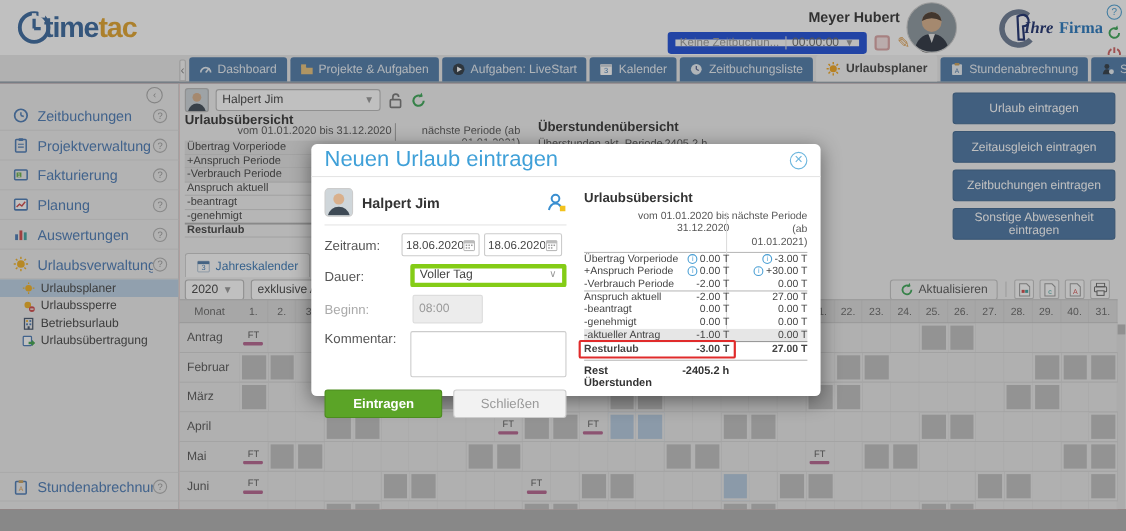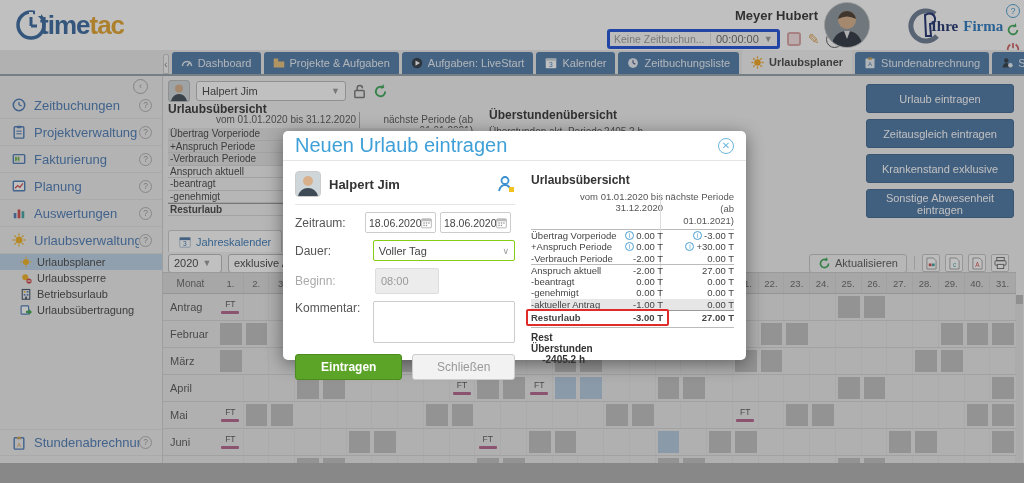--- a/index.html
+++ b/index.html
@@ -7,31 +7,31 @@
   .stage { position:relative; width:1024px; height:463px; overflow:hidden; background:#b91c1c; }
 
   
   .top-header { position:absolute; left:0; top:0; width:1024px; height:50px; background:#fff; }
   .logo { position:absolute; left:14px; top:8px; display:flex; align-items:center; }
   .logo-text { font-size:26px; font-weight:bold; letter-spacing:-1px; margin-left:-8px;}
   .logo-time { color:#39689e; }
   .logo-tac { color:#e3a42b; }
   .user-name { position:absolute; left:640px; top:8px; width:178px; text-align:right; font-size:13px; font-weight:bold; color:#333; }
   .timer-group { position:absolute; left:607px; top:29px; display:flex; align-items:center; }
-  .timer-box { display:flex; align-items:center; height:20px; border:3px solid #1d4ed8; border-radius:3px; background:#fafafa; padding:0 4px; }
+  .timer-box { display:flex; align-items:center; height:20px; border:7px solid #1d4ed8; border-radius:3px; background:#fafafa; padding:0 4px; }
   .timer-ph { font-size:10.5px; color:#999; width:96px; overflow:hidden; white-space:nowrap; border:none; background:transparent; font-family:"Liberation Sans",sans-serif;}
   .timer-time { font-size:11px; color:#666; border-left:1px solid #ddd; padding:0 5px; }
   .timer-chev { font-size:9px; color:#999; }
   .tctl { margin-left:7px; display:flex; align-items:center; justify-content:center; }
   .stop-btn { width:14px; height:14px; border:2px solid #dba5a5; border-radius:3px; background:#f6e3e3; }
   .pencil-btn { font-size:14px; color:#e0a050; }
   .play-btn { width:17px; height:17px; border:1.5px solid #555; border-radius:50%; color:#555; font-size:8px; padding-left:2px; }
   .hdr-avatar { position:absolute; left:824px; top:2px; width:46px; height:46px; border-radius:50%; overflow:hidden; border:1px solid #ccc; background:#9aa4ab; }
   .company-logo { position:absolute; left:905px; top:8px; display:flex; align-items:center; }
-  .company-text-1 { font-family:"Liberation Serif",serif; font-weight:bold; color:#1c2f6e; font-size:15px; margin-left:-14px;}
+  .company-text-1 { font-family:"Liberation Serif",serif; font-style:italic; font-weight:bold; color:#1c2f6e; font-size:15px; margin-left:-14px;}
   .company-text-2 { font-family:"Liberation Serif",serif; color:#2878be; font-size:15px; font-weight:bold; margin-left:5px; }
   .hdr-rail { position:absolute; right:4px; top:4px; display:flex; flex-direction:column; gap:5px; align-items:center; }
   .rail-help { width:14px; height:14px; border:1.3px solid #4a9fd4; border-radius:50%; color:#4a9fd4; font-size:9px; text-align:center; line-height:12px; }
 
   
   .tabbar { position:absolute; left:0; top:50px; width:1024px; height:26px; background:#eaeaea; border-bottom:2px solid #96a1ab; display:flex; align-items:flex-end; padding-left:163px; }
   .tab-back { width:15px; height:20px; background:#f5f5f5; border:1px solid #c8c8c8; color:#888; font-size:11px; display:flex; align-items:center; justify-content:center; margin-right:3px; border-radius:2px 2px 0 0;}
   .tab { height:21px; background:#4e7aa8; color:#e9eff5; border-radius:3px 3px 0 0; display:flex; align-items:center; gap:5px; padding:11px 9px; margin-right:3px; font-size:11px; white-space:nowrap; }
   .tab.active { background:#f4f4f4; color:#444; height:24px; font-weight:bold; }
 
@@ -106,21 +106,21 @@
   .modal-body { display:flex; padding:6px 12px 0 12px; }
   .m-left { width:230px; padding-right:10px; }
   .m-emp-row { display:flex; align-items:center; gap:8px; padding:4px 0 7px 0; border-bottom:1px solid #e5e5e5; }
   .m-avatar { width:26px; height:26px; border-radius:4px; overflow:hidden; border:1px solid #ccc; background:#cfd6da;}
   .m-emp-name { flex:1; font-size:13px; font-weight:bold; color:#333; }
   .m-form-row { display:flex; align-items:center; margin-top:7px; }
   .m-label { width:80px; font-size:12px; color:#555; }
   .m-label.dis { color:#aaa; }
   .date-input { width:71px; height:21px; border:1px solid #ccc; border-radius:2px; display:flex; align-items:center; padding:0 3px; margin-right:4px; background:#fff;}
   .date-input input { width:52px; border:none; font-size:10.5px; color:#444; font-family:"Liberation Sans",sans-serif; background:transparent;}
-  .m-select { width:146px; height:21px; border:1px solid #84cc16; border-radius:2px; display:flex; align-items:center; padding:0 5px; font-size:11px; color:#444; background:#fff;}
+  .m-select { width:146px; height:21px; border:4px solid #84cc16; border-radius:2px; display:flex; padding:0 5px; font-size:11px; color:#444; background:#fff;}
   .m-select .val { flex:1; }
   .m-input-dis { width:64px; height:21px; border:1px solid #ddd; border-radius:2px; background:#ececec; color:#999; font-size:11px; padding:12px 5px; font-family:"Liberation Sans",sans-serif;}
   .m-form-row.top { align-items:flex-start; }
   .m-textarea { width:146px; height:42px; border:1px solid #ccc; border-radius:2px; resize:none; }
   .m-btn-row { display:flex; gap:10px; margin-top:11px; }
   .btn-green { width:108px; height:26px; background:#5ba427; border:1px solid #4c8c1f; border-radius:3px; color:#fff; font-size:12px; font-weight:bold; display:flex; align-items:center; justify-content:center;}
   .btn-gray { width:103px; height:26px; background:#f2f2f2; border:1px solid #ccc; border-radius:3px; color:#999; font-size:12px; display:flex; align-items:center; justify-content:center;}
   .m-right { flex:1; position:relative; padding-left:6px; }
   .ms-title { font-size:12px; font-weight:bold; color:#333; padding:6px 0 4px 0; }
   .ms-heads { display:flex; font-size:9.5px; color:#555; border-bottom:1px solid #bbb; padding-bottom:2px;}
@@ -129,21 +129,21 @@
   .srow { position:relative; display:flex; align-items:center; height:11.5px; font-size:9.5px; color:#444; }
   .srow .sl { width:78px; white-space:nowrap; }
   .srow .sv1 { width:54px; display:flex; justify-content:flex-end; align-items:center; gap:2px;}
   .srow .sv2 { flex:1; display:flex; justify-content:flex-end; align-items:center; gap:2px;}
   .srow.bt { border-top:1px solid #bbb; }
   .srow.shade { background:#e6e6e6; }
   .srow.boldrow { font-weight:bold; border-top:1px solid #999; height:14px;}
   .info { width:9px; height:9px; border:1px solid #4a9fd4; border-radius:50%; color:#4a9fd4; font-size:6.5px; text-align:center; line-height:7.5px; font-style:normal; flex:none;}
   .red-frame { position:absolute; left:-5px; top:-2px; width:143px; height:17px; border:2px solid #e02b2b; border-radius:2px; pointer-events:none;}
   .ms-divider { position:absolute; left:135px; top:26px; width:1px; height:116px; background:#ddd; }
-  .ms-foot { display:flex; font-size:10px; font-weight:bold; color:#333; border-top:1px solid #bbb; margin-top:3px; padding-top:4px;flex-direction:column;}
+  .ms-foot { display:flex; font-size:10px; font-weight:bold; color:#333; border-top:1px solid #bbb; margin-top:3px; padding-top:4px;}
   .ms-foot .fl { width:78px; }
   .ms-foot .fv { width:54px; text-align:right; }
 </style>
 </head>
 <body>
 
 <div class="stage">
 
   <div class="top-header">
     <div class="logo">
@@ -458,21 +458,21 @@
           <span>-genehmigt</span>
         </div>
       <div class="bg-row bold">
           <span>Resturlaub</span>
         </div>
     </div>
 
     <div class="action-btns">
       <div class="act-btn">Urlaub eintragen</div>
       <div class="act-btn">Zeitausgleich eintragen</div>
-      <div class="act-btn">Krankenstand exklusive</div>
+      <div class="act-btn">Zeitbuchungen eintragen</div>
       <div class="act-btn">Sonstige Abwesenheit eintragen</div>
     </div>
 
     <div class="view-tabs">
       <div class="vtab active">
         <svg width="12" height="12" viewBox="0 0 16 16">
             <rect x="1" y="2" width="14" height="13" rx="1" fill="#fff" stroke="#9bb5cc"></rect>
             <rect x="1" y="2" width="14" height="3.5" fill="#4e7aa8"></rect>
             <text x="8" y="13" font-size="9" fill="#3a78b5" text-anchor="middle" font-family="Liberation Sans">3</text>
           </svg>

